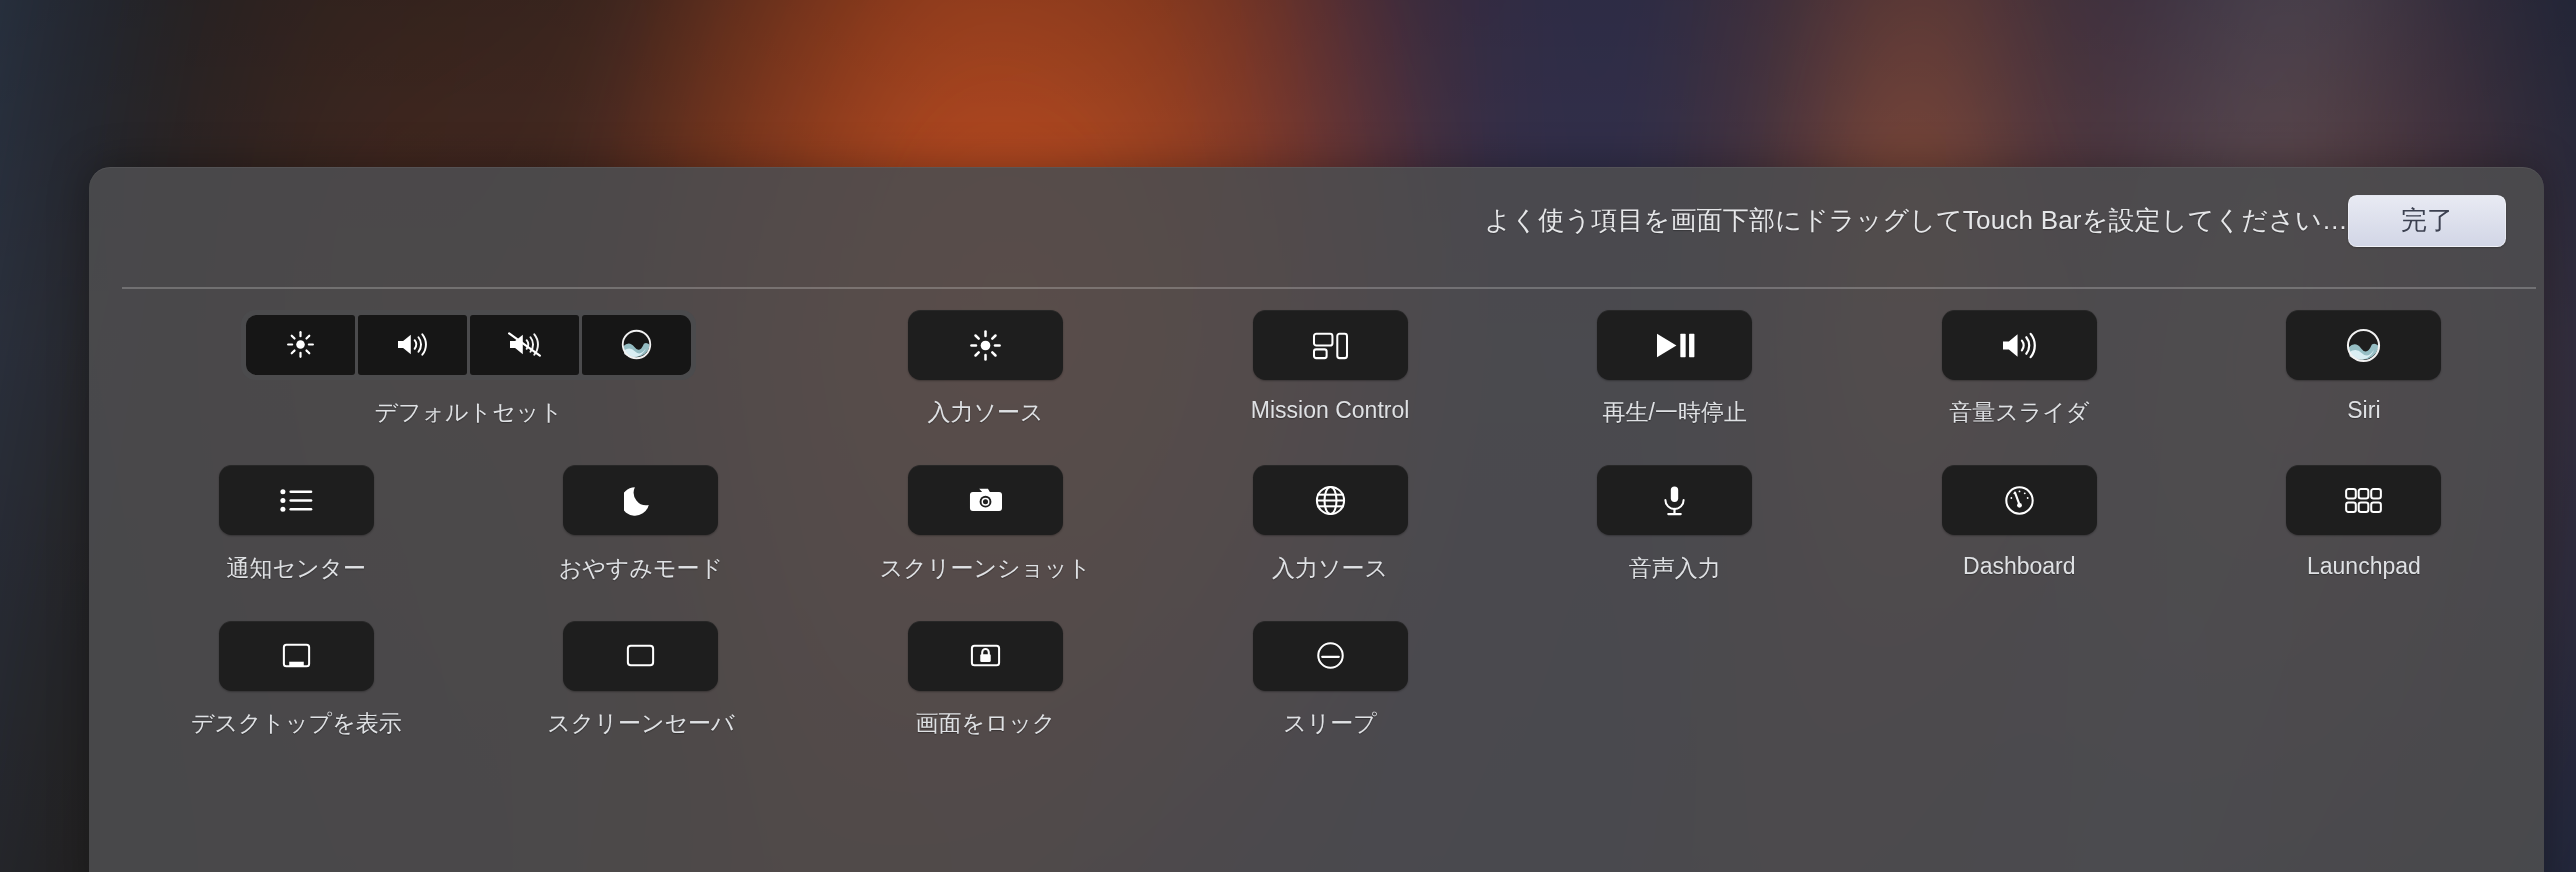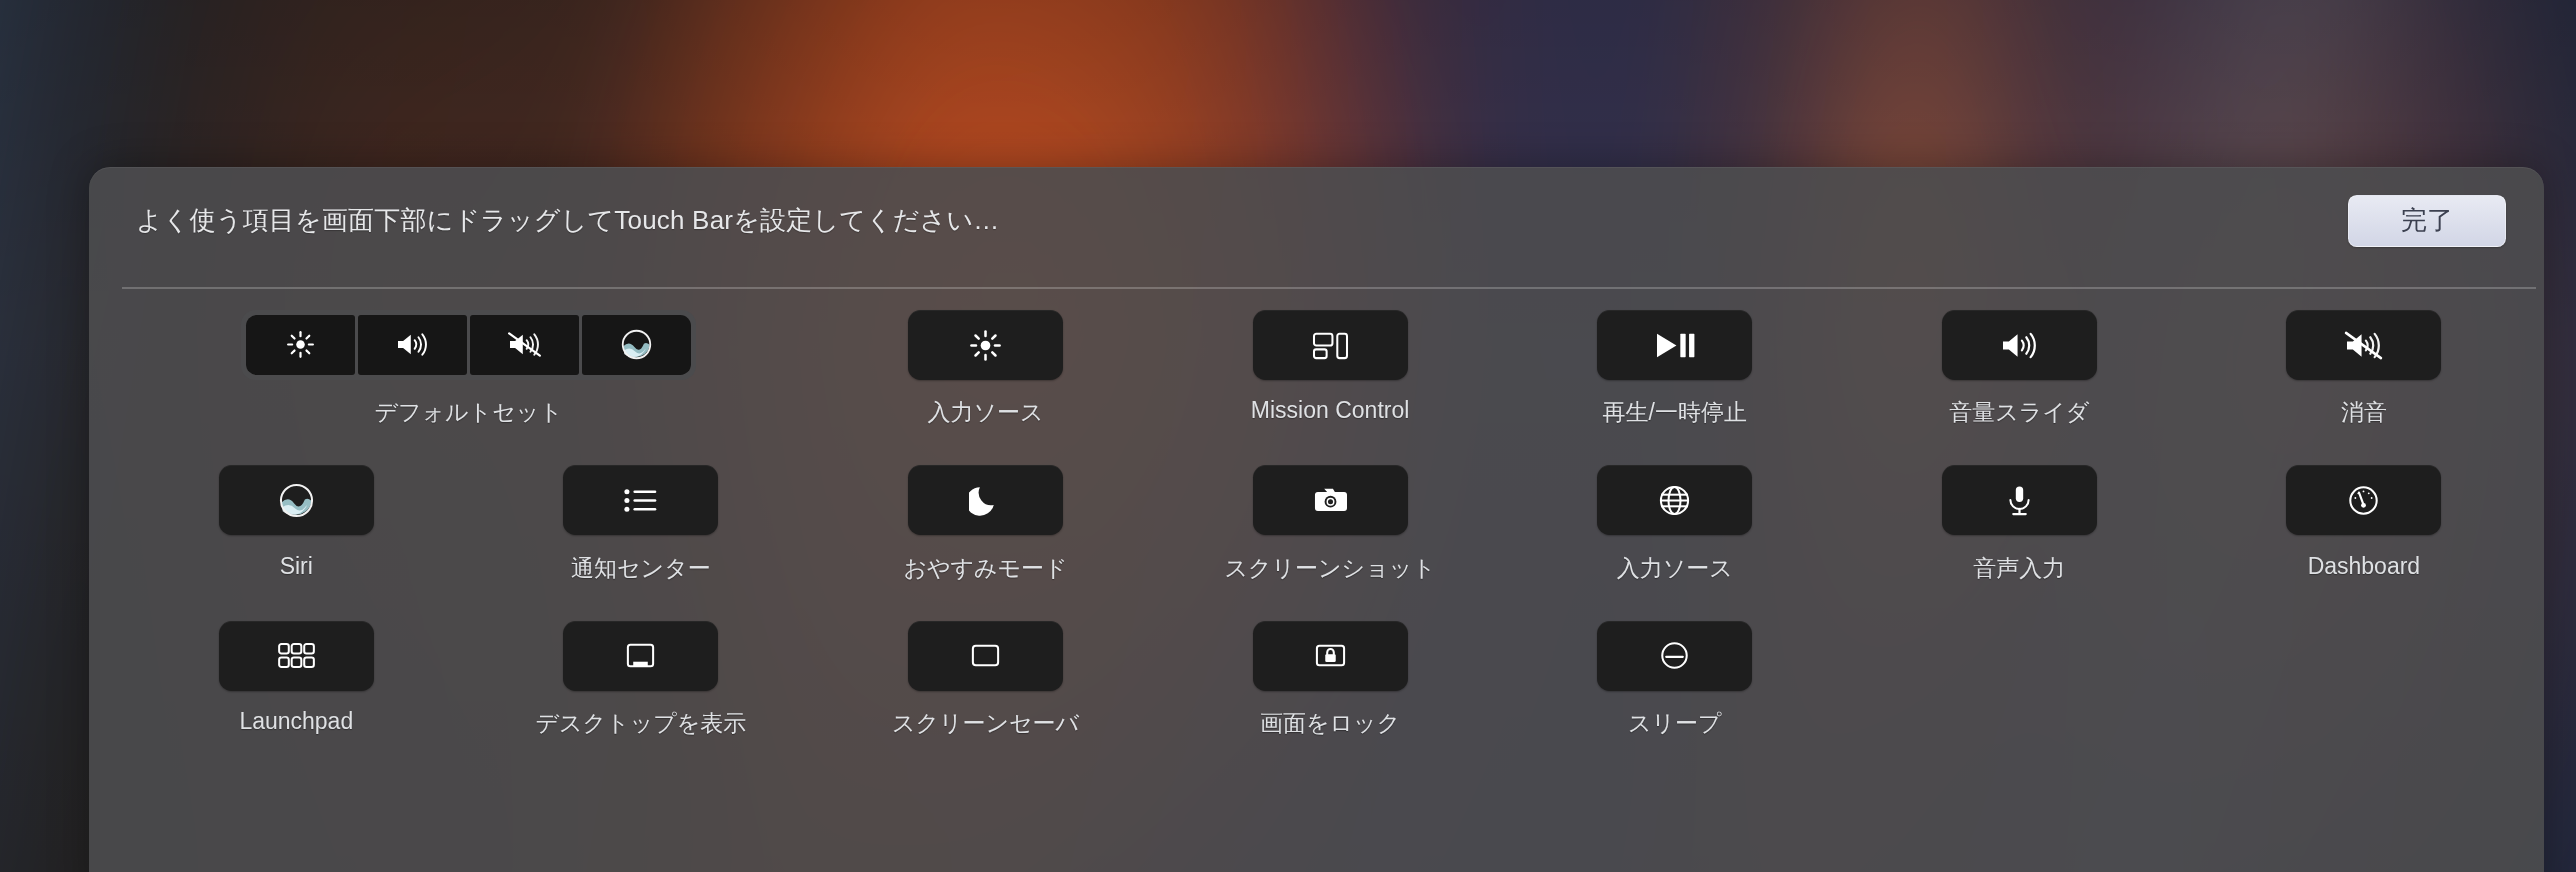--- a/index.html
+++ b/index.html
@@ -75,21 +75,21 @@
   }
 
   
   .panel-header {
     position: absolute;
     left: 0; top: 0;
     width: 100%;
     height: 124px;
     display: flex;
     align-items: center;
-    justify-content: space-between;
+    justify-content: flex-end;
     box-sizing: border-box;
     padding: 0 38px 17px 47px;
   }
   .panel-title {
     color: #e6e7e9;
     font-size: 26px;
     letter-spacing: 0.2px;
     white-space: nowrap;
     text-shadow: 0 1px 1px rgba(0,0,0,0.28);
   }
@@ -297,35 +297,20 @@
           <path d="M23.5 12 a8 8 0 0 1 0 10"></path>
           <path d="M28 8.5 a13.5 13.5 0 0 1 0 17"></path>
           <path d="M32.5 5 a19 19 0 0 1 0 24"></path>
         </g>
             </svg>
           </div>
           <div class="tb-label">音量スライダ</div>
         </div>
         <div class="cell">
           <div class="tb-button">
-            <svg width="41" height="33" viewBox="0 0 42 34">
-        <path class="ico-f" d="M4 13 h6 L19 5.5 v23 L10 21 H4 z"></path>
-        <g stroke="#fff" stroke-width="2.3" fill="none" stroke-linecap="round" opacity="0.95">
-          <path d="M23.5 12 a8 8 0 0 1 0 10"></path>
-          <path d="M28 8.5 a13.5 13.5 0 0 1 0 17"></path>
-          <path d="M32.5 5 a19 19 0 0 1 0 24"></path>
-        </g>
-        <line x1="3" y1="4" x2="39" y2="30" stroke="#fff" stroke-width="2.6" stroke-linecap="round"></line>
-        <line x1="3" y1="4" x2="39" y2="30" stroke="#161616" stroke-width="1.1" stroke-linecap="round" opacity="0"></line>
-      </svg>
-          </div>
-          <div class="tb-label">消音</div>
-        </div>
-        <div class="cell">
-          <div class="tb-button">
             <svg width="35" height="35" viewBox="0 0 36 36">
         <circle cx="18" cy="18" r="16" fill="url(#siriGrad)"></circle>
         <path d="M2.6 20 q7-7 13 1 t11-4 q3-2 6.4 1 v3 a16 16 0 0 1 -30.4 1 z" fill="#b8ecf4" opacity="0.78"></path>
         <path d="M3.4 25 q7-5 13 1 t12-3 v0.6 a16 16 0 0 1 -24.6 5.5 z" fill="#e6f7fb" opacity="0.85"></path>
         <circle cx="18" cy="18" r="16" fill="none" stroke="#f2f2f2" stroke-width="2.1"></circle>
       </svg>
           </div>
           <div class="tb-label">Siri</div>
         </div>
         <div class="cell">

